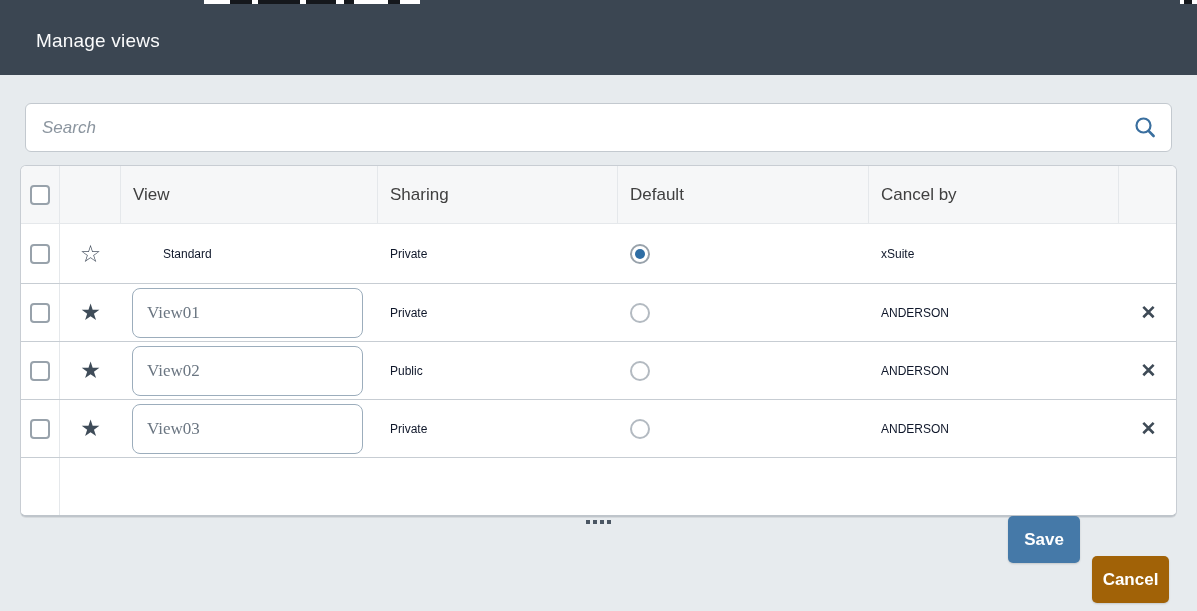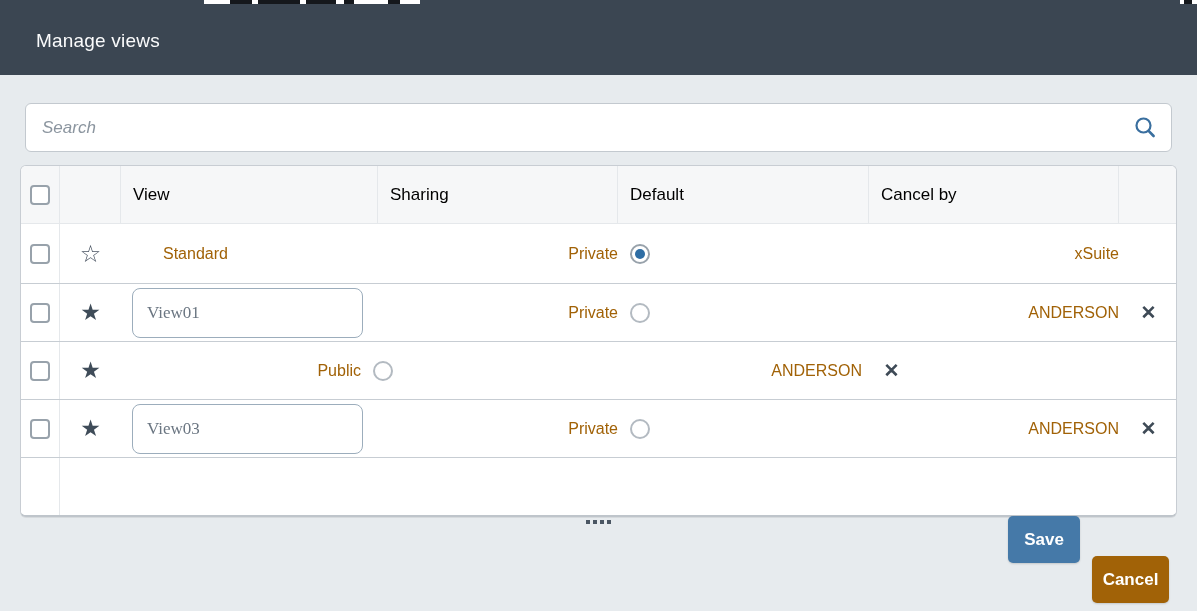--- a/index.html
+++ b/index.html
@@ -54,24 +54,24 @@
   .c { display:flex; align-items:center; flex:0 0 auto; }
   .c1 { width:39px;  justify-content:center; border-right:1px solid #e5e8eb; }
   .c2 { width:61px;  justify-content:center; }
   .c3 { width:257px; }
   .c4 { width:240px; }
   .c5 { width:251px; }
   .c6 { width:250px; }
   .c7 { width:59px;  justify-content:center; }
   .t-head .c2, .t-head .c3, .t-head .c4, .t-head .c5, .t-head .c6 { border-right:1px solid #e5e8eb; }
   .t-head .c3, .t-head .c4, .t-head .c5, .t-head .c6 { padding-left:12px; }
-  .t-body .c4, .t-body .c6 { padding-left:12px;justify-content:flex-end; }
-
-  .th-label { color:#000000; font-size:17px; }
-  .cell-text { color:#a16207; font-size:16px; }
+  .t-body .c4, .t-body .c6 { padding-left:12px; }
+
+  .th-label { color:#404040; font-size:17px; }
+  .cell-text { color:#0f172a; font-size:12px; }
   .standard-label { padding-left:42px; }
 
   
   .cbx {
     width:20px; height:20px; background:#ffffff; border:2px solid #98a2ab;
     border-radius:4px; cursor:pointer;
   }
 
   
   .star { font-size:23px; line-height:1; cursor:pointer; color:#3f4c59; }
@@ -215,20 +215,23 @@
       </div>
   </div>
 
   <div class="t-row t-body sep">
     <div class="c c1">
         <div class="cbx"></div>
       </div>
     <div class="c c2">
         <span class="star">★</span>
       </div>
+    <div class="c c3">
+        <input class="name-input" type="text" value="View02" style="">
+      </div>
     <div class="c c4">
         <span class="cell-text">Public</span>
       </div>
     <div class="c c5">
         <div class="radio"></div>
       </div>
     <div class="c c6">
         <span class="cell-text">ANDERSON</span>
       </div>
     <div class="c c7">

